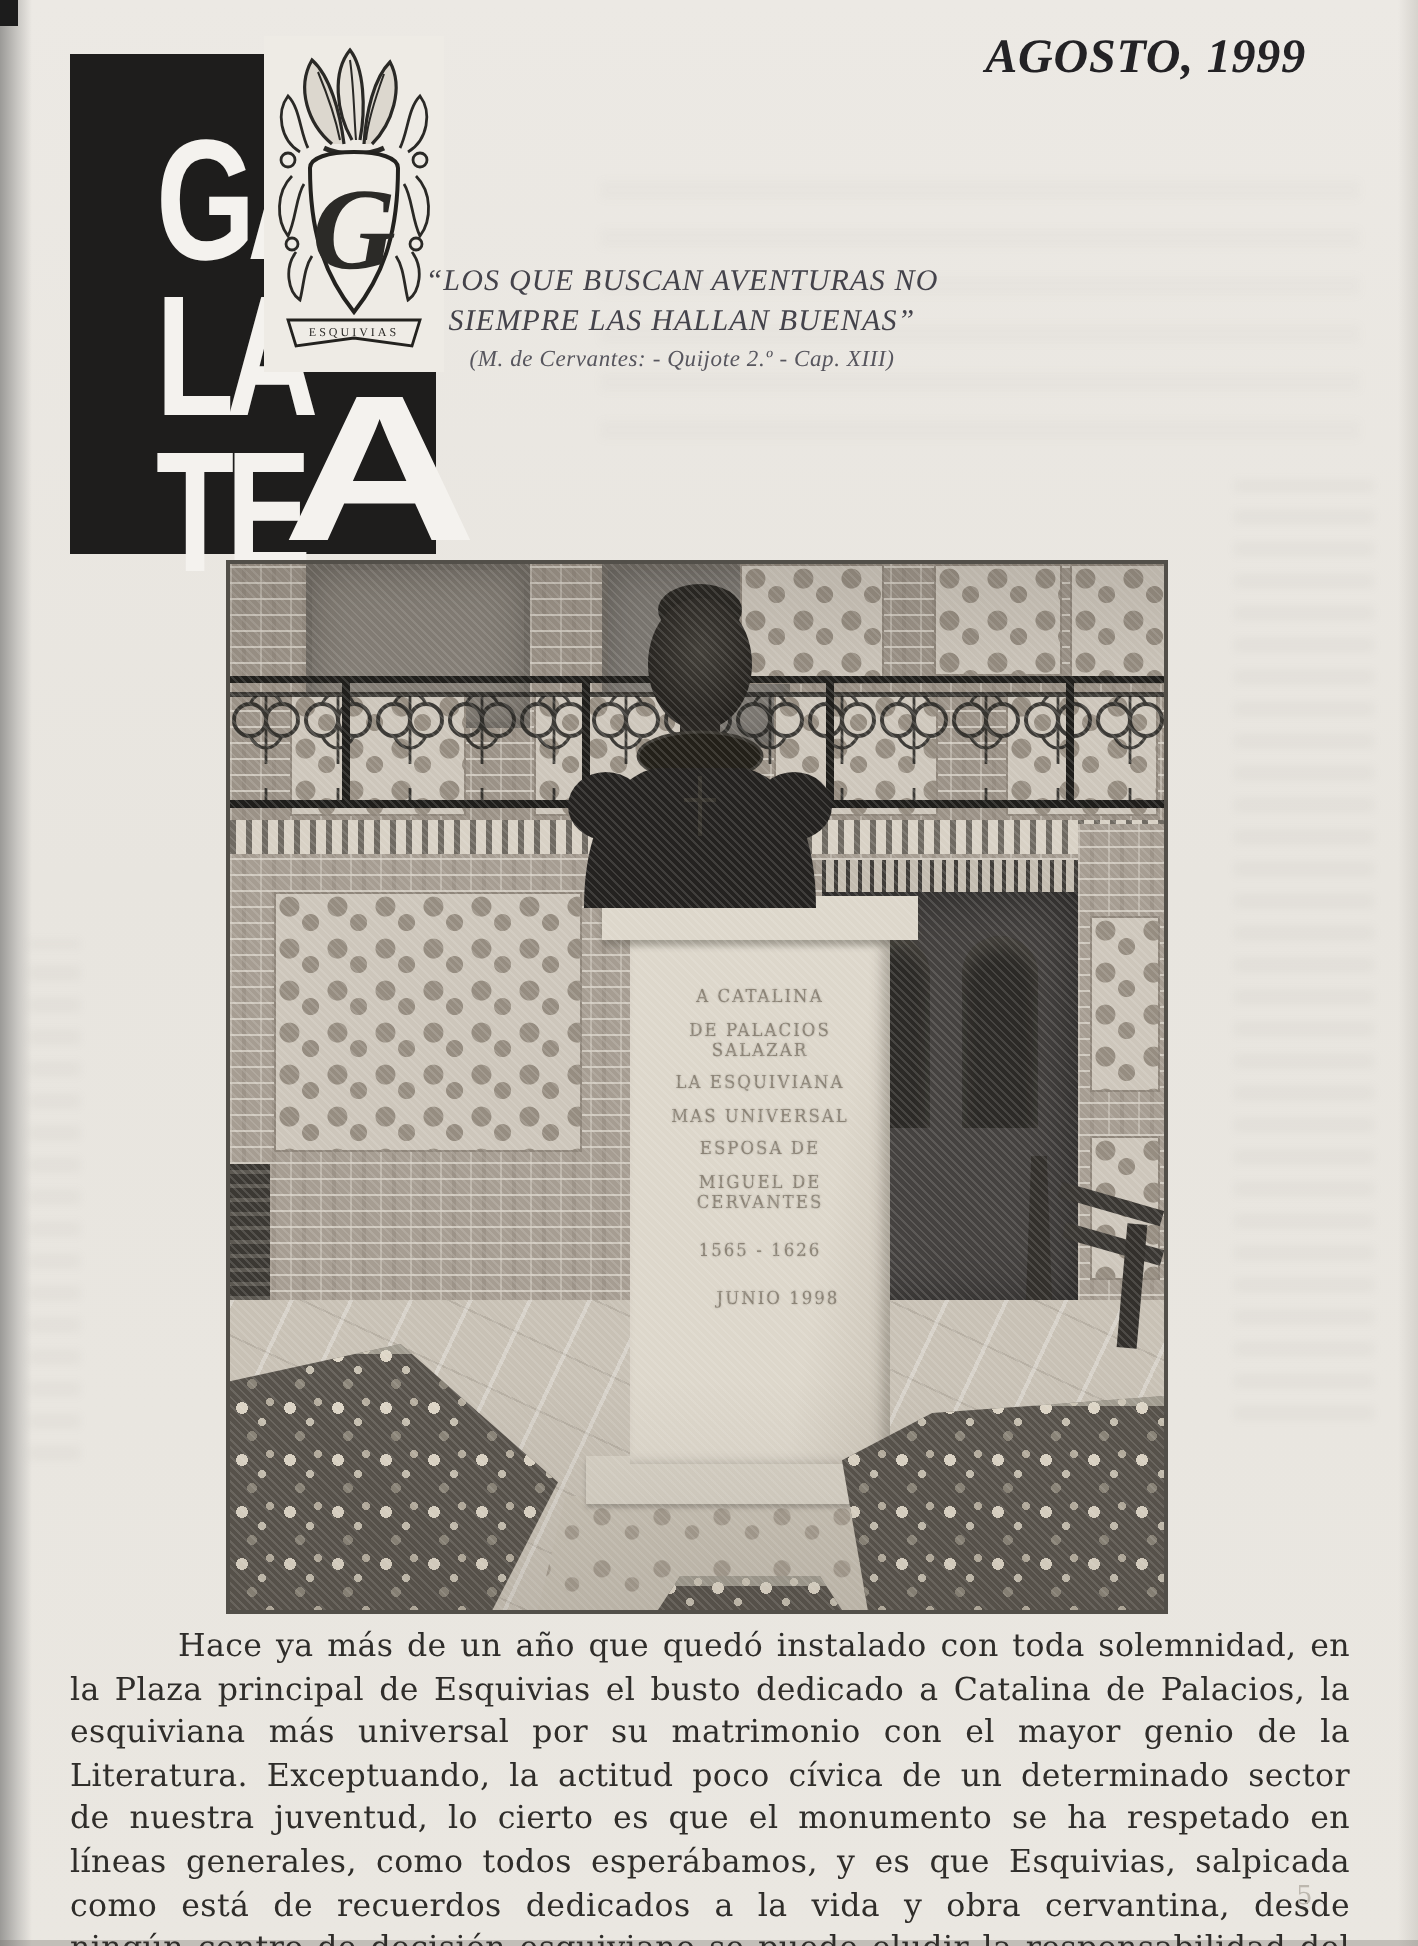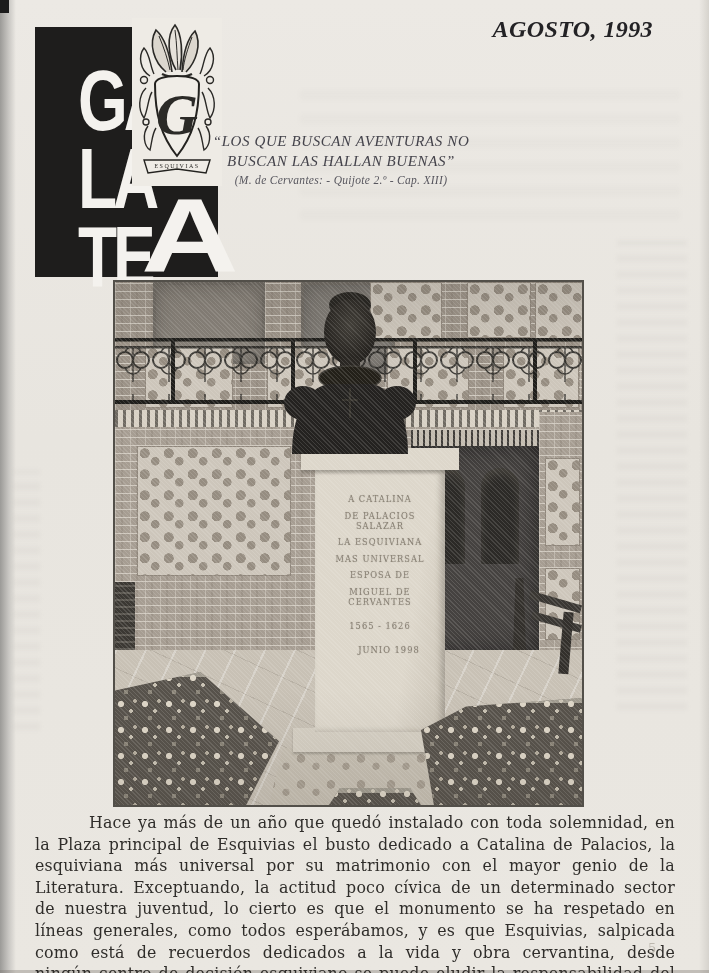--- a/index.html
+++ b/index.html
@@ -145,26 +145,26 @@
       <path d="M23,66 C23,61 32,58 45,58 C58,58 67,61 67,66 C67,96 61,118 45,138 C29,118 23,96 23,66 Z" fill="#f0ede7" stroke="#23221f" stroke-width="2"></path>
       <text x="45" y="116" text-anchor="middle" font-family="Liberation Serif, serif" font-style="italic" font-weight="bold" font-size="58" fill="#2b2a27">G</text>
       <g>
         <path d="M12,142 L78,142 L74,155 L45,151 L16,155 Z" fill="#efece6" stroke="#23221f" stroke-width="1.4"></path>
         <text x="45" y="150" text-anchor="middle" font-family="Liberation Serif, serif" font-size="6" letter-spacing="1.5" fill="#2b2a27">ESQUIVIAS</text>
       </g>
     </svg>
   </div>
 
   <div class="issue">
-    <div>AGOSTO, 1993</div>
+    <div>AGOSTO, 1999</div>
   </div>
 
   <div class="quote">
     <div class="q1">“LOS QUE BUSCAN AVENTURAS NO</div>
-    <div class="q1">BUSCAN LAS HALLAN BUENAS”</div>
+    <div class="q1">SIEMPRE LAS HALLAN BUENAS”</div>
     <div class="q2">(M. de Cervantes: - Quijote 2.º - Cap. XIII)</div>
   </div>
 
   <div class="photo">
 
     <div class="abs bricks dk" style="left:0;top:0;width:467px;height:146px;"></div>
     <div class="abs win" style="left:38px;top:0;width:112px;height:82px;"></div>
     <div class="abs win" style="left:186px;top:0;width:94px;height:92px;background:#7e7a74;"></div>
     <div class="abs panel" style="left:255px;top:0;width:70px;height:58px;"></div>
     <div class="abs panel" style="left:352px;top:0;width:62px;height:54px;"></div>

